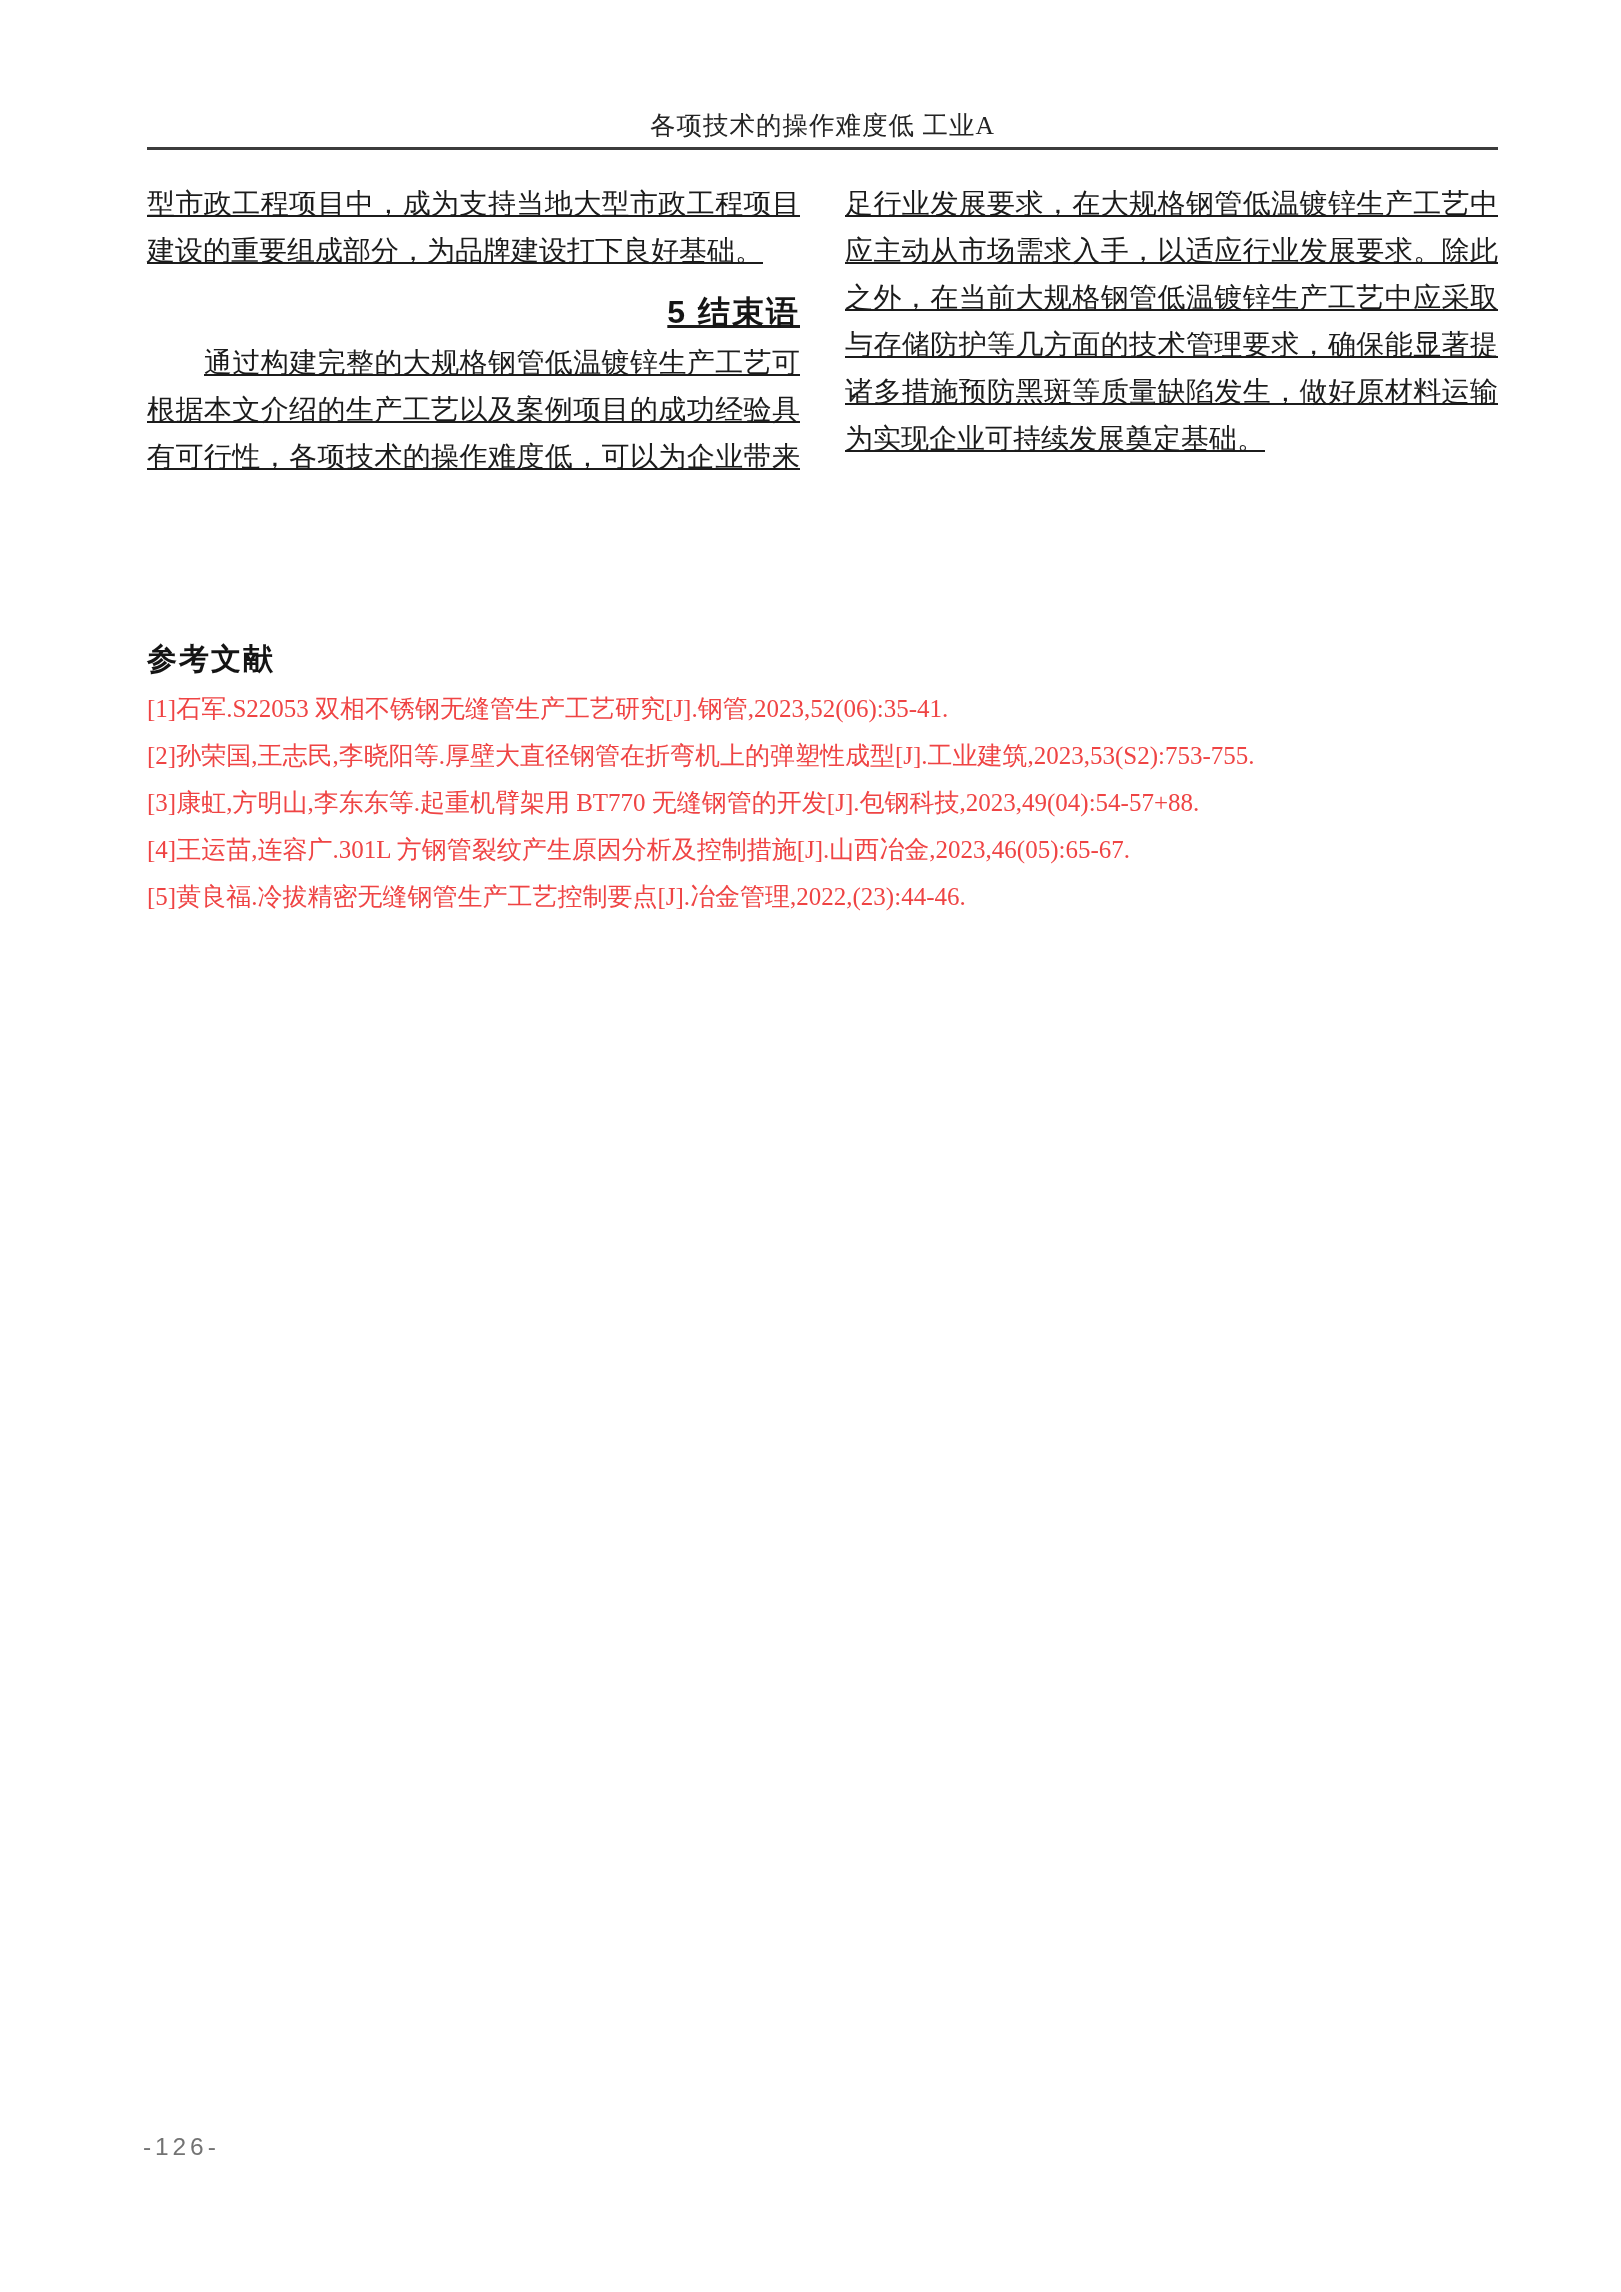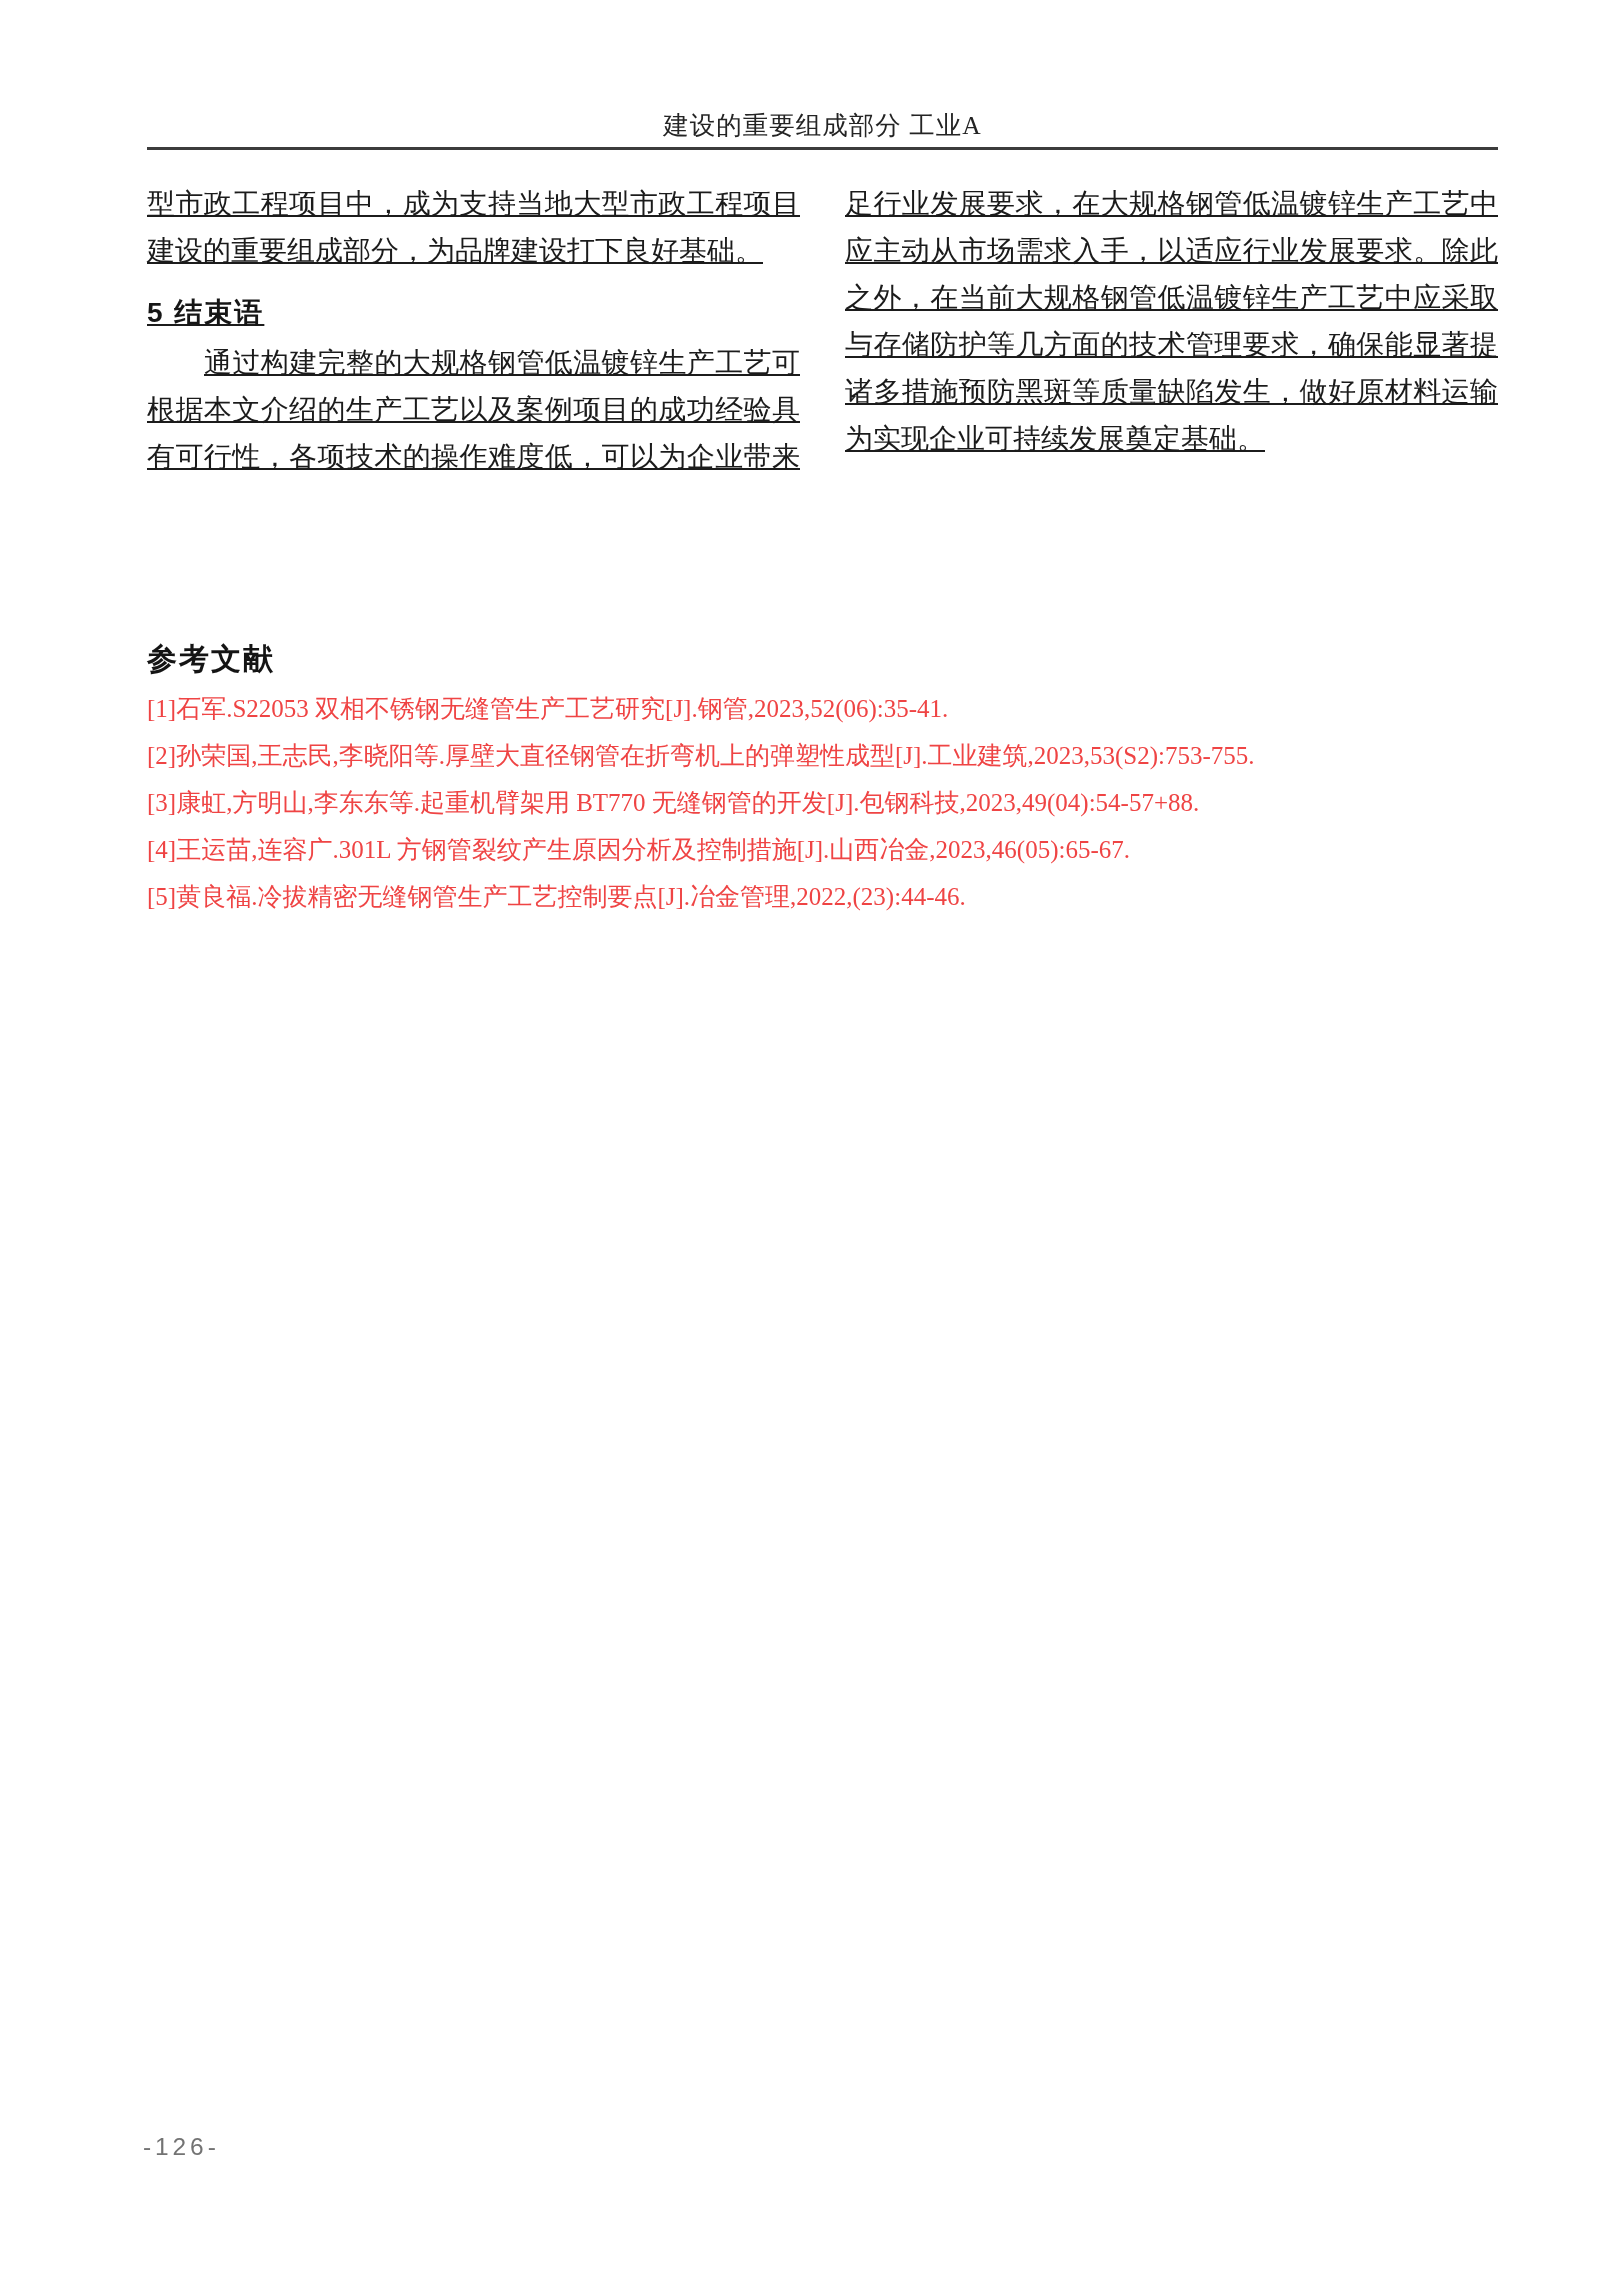--- a/index.html
+++ b/index.html
@@ -61,24 +61,25 @@
     text-align-last: left;
   }
   .line.indent {
     text-indent: 57px;
   }
   .section-heading {
     margin: 11.8px 0 0 0;
     height: 53px;
     line-height: 53px;
     font-family: "Liberation Sans", "DejaVu Sans", sans-serif;
-    font-size: 28px;
+    font-size: 32px;
     font-weight: 600;
     color: #161616;
     letter-spacing: 2px;
+    text-align: right;
   }
 
   
   .ref-heading {
     position: absolute;
     left: 147px;
     top: 633px;
     width: 1351px;
     margin: 0;
     text-align: left;
@@ -113,21 +114,21 @@
     letter-spacing: 3.9px;
     color: #737373;
   }
 </style>
 </head>
 <body>
 
 <div class="page">
 
   <header class="page-header">
-    <div class="header-title">建设的重要组成部分 工业A</div>
+    <div class="header-title">各项技术的操作难度低 工业A</div>
   </header>
 
   <main class="columns">
 
     <section class="col">
       <div class="line">型市政工程项目中，成为支持当地大型市政工程项目</div>
       <div class="line para-end">建设的重要组成部分，为品牌建设打下良好基础。</div>
 
       <h2 class="section-heading">5 结束语</h2>
 

